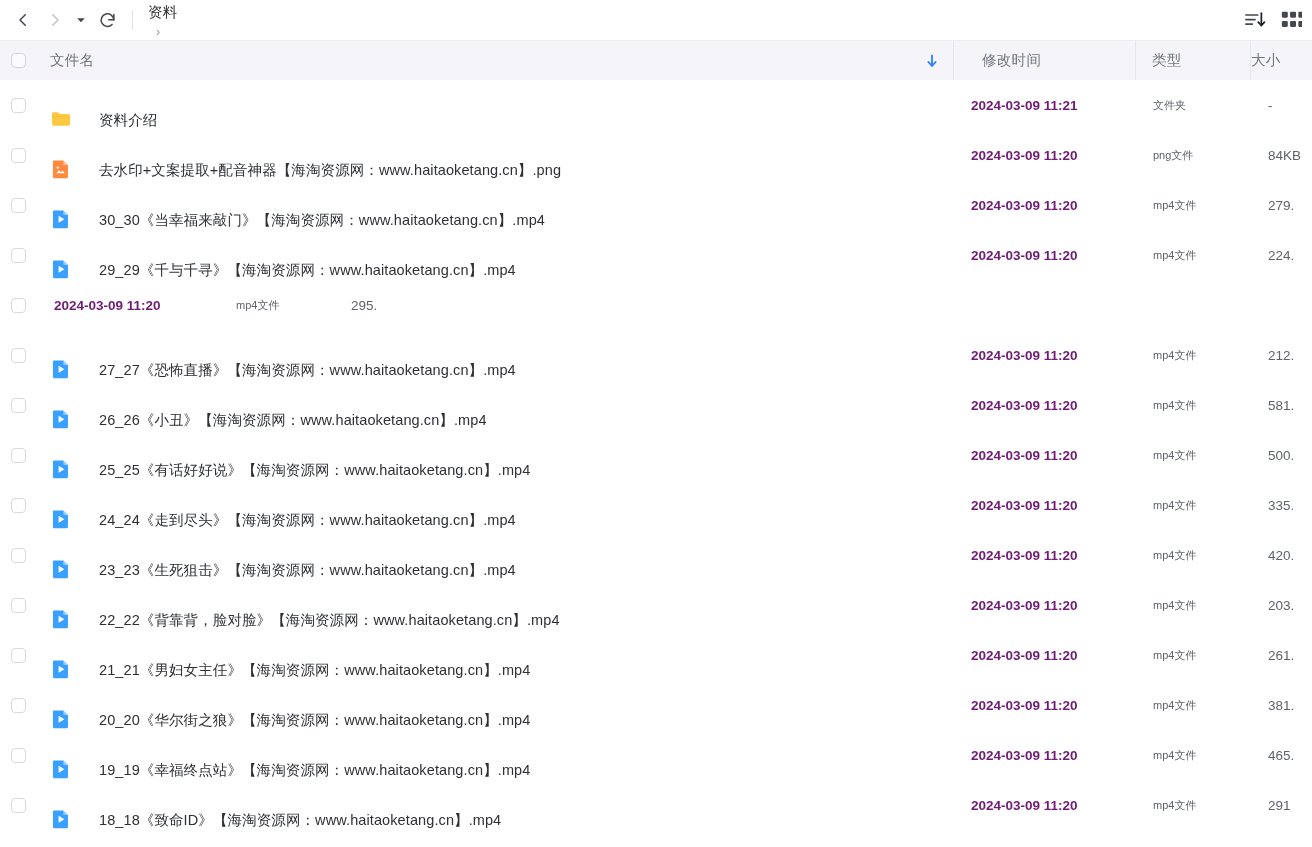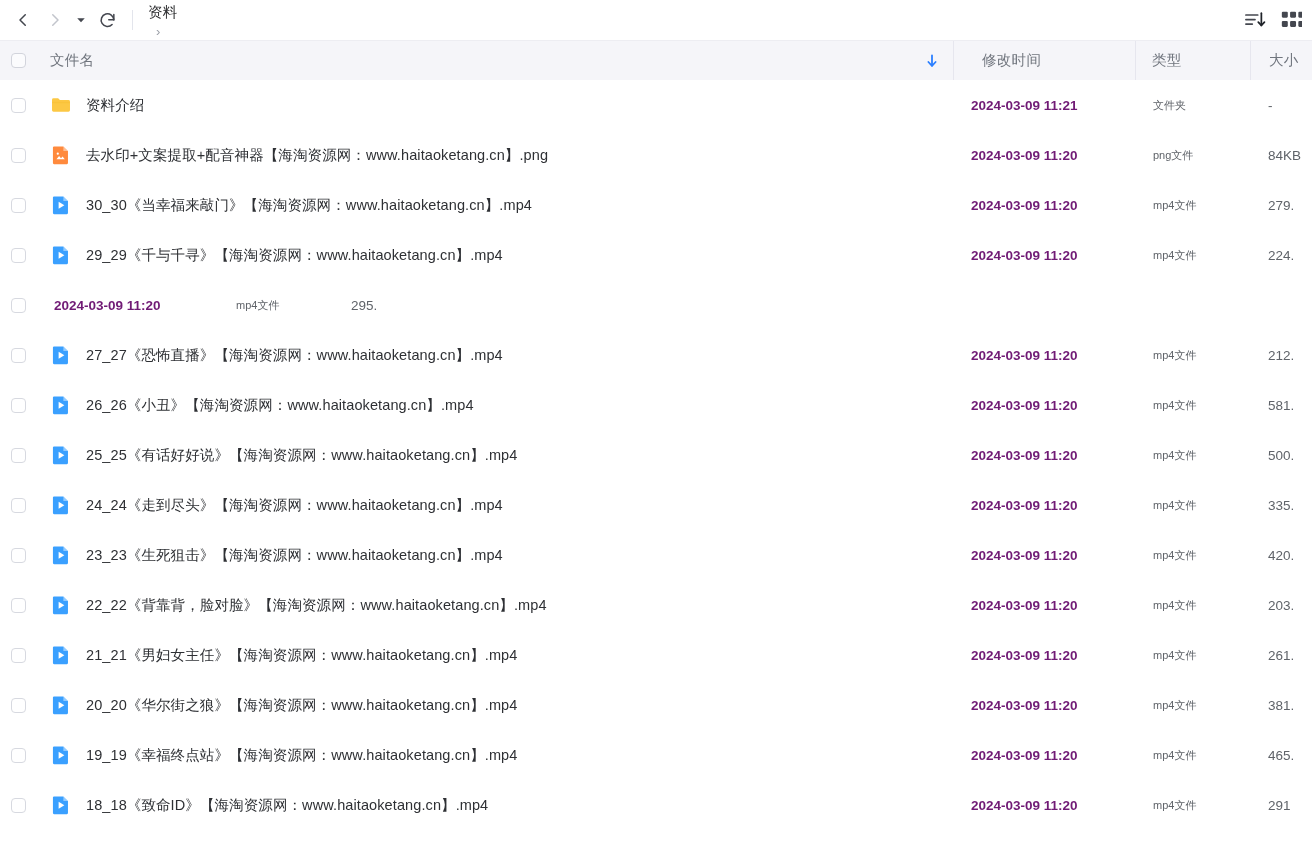--- a/index.html
+++ b/index.html
@@ -122,21 +122,21 @@
     margin-left: auto;
     margin-right: 14px;
     color: #2b7fff;
     display: flex;
     align-items: center;
     cursor: pointer;
   }
 
   .col-time  { width: 182px; flex: 0 0 182px; padding-left: 28px; height: 100%; display:flex; align-items:center; }
   .col-type  { width: 115px; flex: 0 0 115px; padding-left: 16px; height: 100%; display:flex; align-items:center; }
-  .col-size  { width: 62px;  flex: 0 0 62px;  padding-left: 18px; height: 100%; display:flex; align-items:center; }
+  .col-size  { width: 62px;  flex: 0 0 62px;  height: 100%; display:flex; align-items:center; }
 
   .list-head .col-time,
   .list-head .col-type,
   .list-head .col-size { border-left: 1px solid #e6e6ee; }
 
   .chk {
     width: 15px;
     height: 15px;
     border: 1px solid #d7d9e0;
     border-radius: 4px;
@@ -164,25 +164,26 @@
   .row {
     display: flex;
     align-items: center;
     height: 50px;
     font-size: 14px;
     color: #303133;
   }
 
   .name-cell {
     display: flex;
-    align-items: center;
+    align-items: flex-end;
     flex: 1 1 auto;
     min-width: 0;
     padding-left: 14px;
     height: 100%;
+    gap: 13px;
   }
   .f-icon {
     width: 22px;
     height: 22px;
     flex: 0 0 22px;
     margin-right: 14px;
     display: flex;
     align-items: center;
     justify-content: center;
   }

